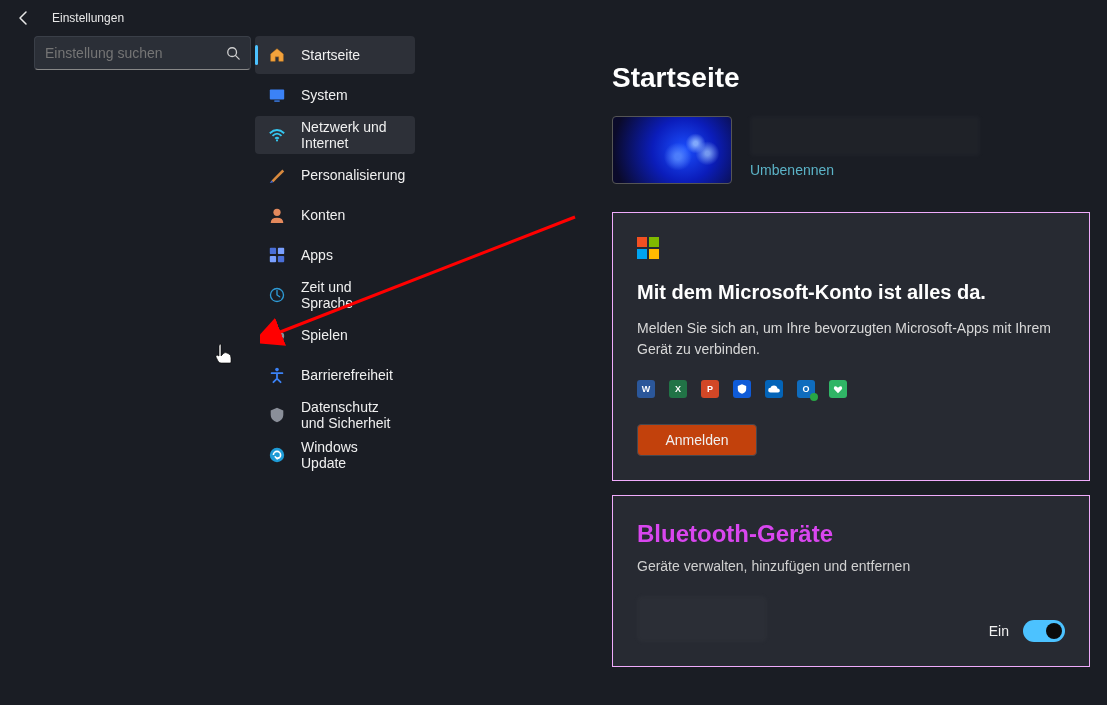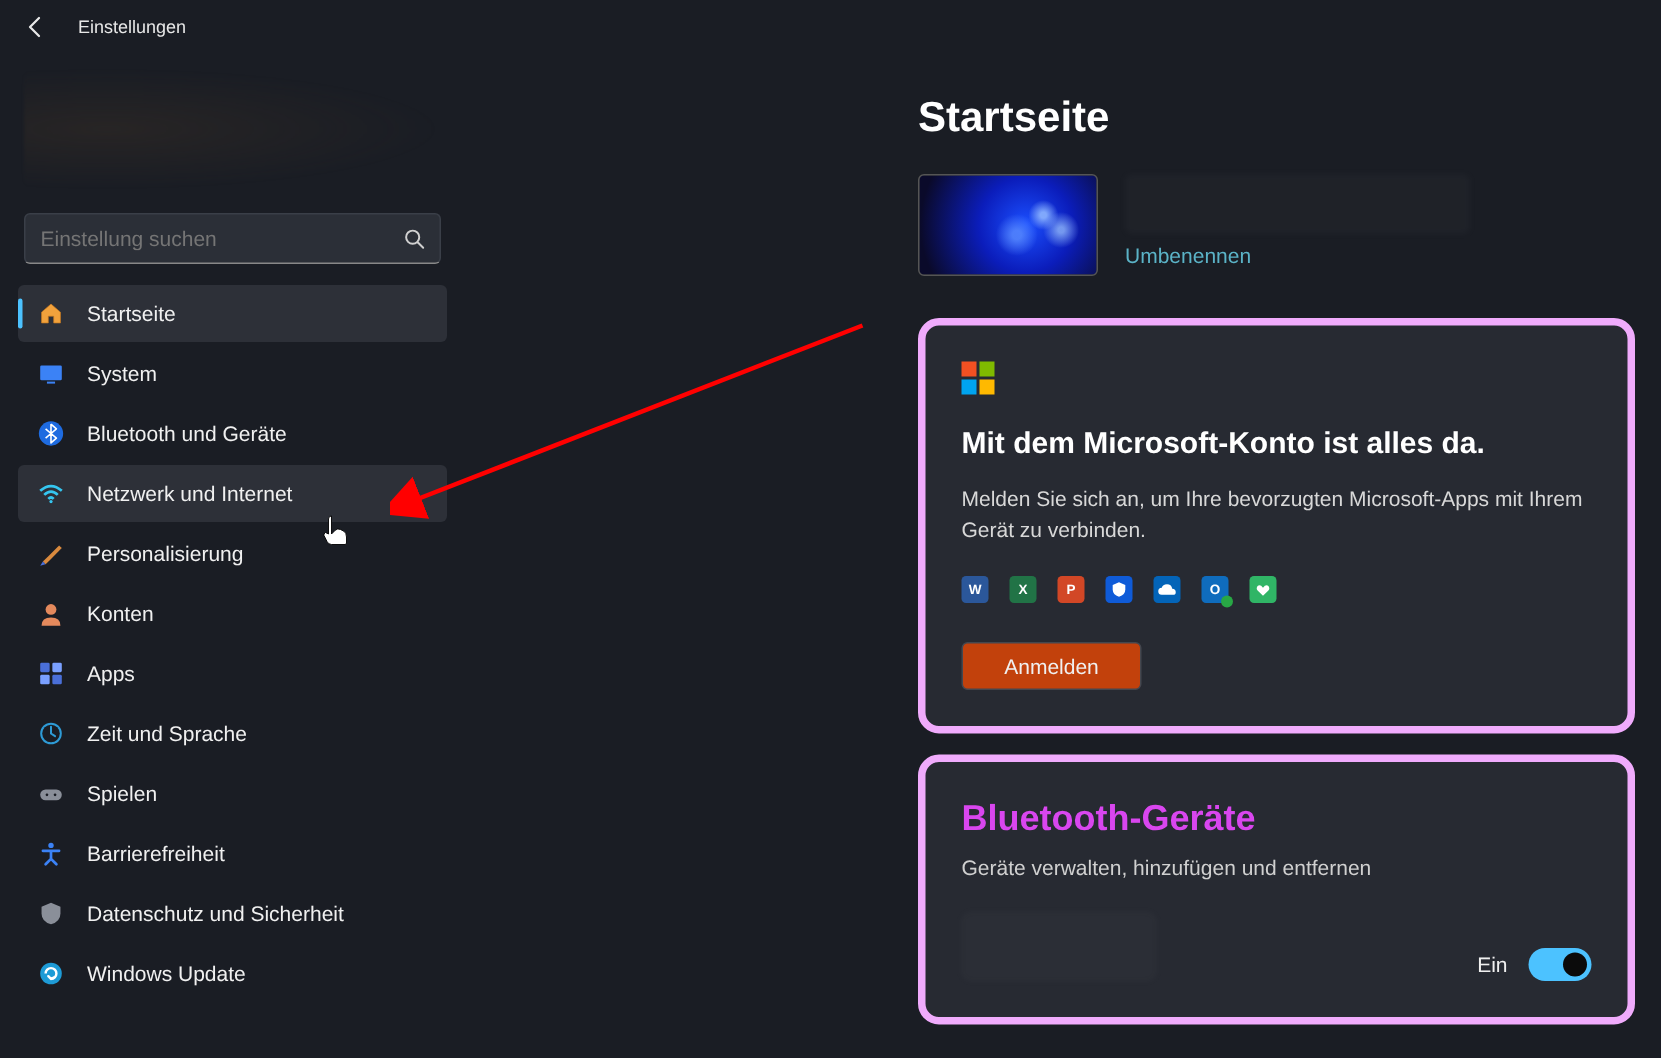--- a/index.html
+++ b/index.html
@@ -30,21 +30,21 @@
     color: #e8e8e8;
     font-weight: 400;
   }
 
   
   .layout { display: flex; height: calc(705px - 36px); }
   .sidebar {
     width: 310px;
     padding: 0 12px;
     display: flex;
-    flex-direction: column;
+    margin-left: 10px;
   }
 
   
   .profile {
     height: 80px;
     margin: 10px 4px 16px 4px;
     border-radius: 6px;
     background: radial-gradient(ellipse at 20% 50%, rgba(80,60,40,0.25), transparent 70%);
     filter: blur(1px);
   }
@@ -163,22 +163,22 @@
     filter: blur(2px);
     margin-bottom: 6px;
   }
   .rename-link {
     color: #5bb3c7;
     font-size: 14px;
   }
 
   .card {
     background: #272a32;
-    border: 5px solid #f0abfc;
-    border-radius: 14px;
+    border: 1px solid #f0abfc;
+    border-radius: 0;
     padding: 24px;
     margin-bottom: 14px;
   }
   .ms-logo {
     width: 22px; height: 22px;
     display: grid;
     grid-template-columns: 1fr 1fr;
     grid-template-rows: 1fr 1fr;
     gap: 2px;
     margin-bottom: 22px;
@@ -296,29 +296,20 @@
       <div class="nav-item">
         <span class="nav-icon">
           <svg width="18" height="18" viewBox="0 0 20 20">
               <rect x="2" y="4" width="16" height="11" rx="1" fill="#3b82f6"></rect>
               <rect x="7" y="16" width="6" height="1.5" fill="#3b82f6"></rect>
             </svg>
         </span>
         <span class="nav-label">System</span>
       </div>
 
-      <div class="nav-item">
-        <span class="nav-icon">
-          <svg width="18" height="18" viewBox="0 0 20 20">
-              <circle cx="10" cy="10" r="9" fill="#1e6be0"></circle>
-              <path d="M10 3 L14 6.5 L10 10 L14 13.5 L10 17 V3 M6 6.5 L10 10 M6 13.5 L10 10" stroke="#fff" stroke-width="1.2" fill="none" stroke-linejoin="round"></path>
-            </svg>
-        </span>
-        <span class="nav-label">Bluetooth und Geräte</span>
-      </div>
 
       <div class="nav-item hover">
         <span class="nav-icon">
           <svg width="18" height="18" viewBox="0 0 20 20">
               <path d="M2 8 Q10 1 18 8" stroke="#35c6f0" stroke-width="2" fill="none"></path>
               <path d="M5 11 Q10 6 15 11" stroke="#35c6f0" stroke-width="2" fill="none"></path>
               <path d="M8 14 Q10 12 12 14" stroke="#35c6f0" stroke-width="2" fill="none"></path>
               <circle cx="10" cy="16" r="1.2" fill="#35c6f0"></circle>
             </svg>
         </span>

